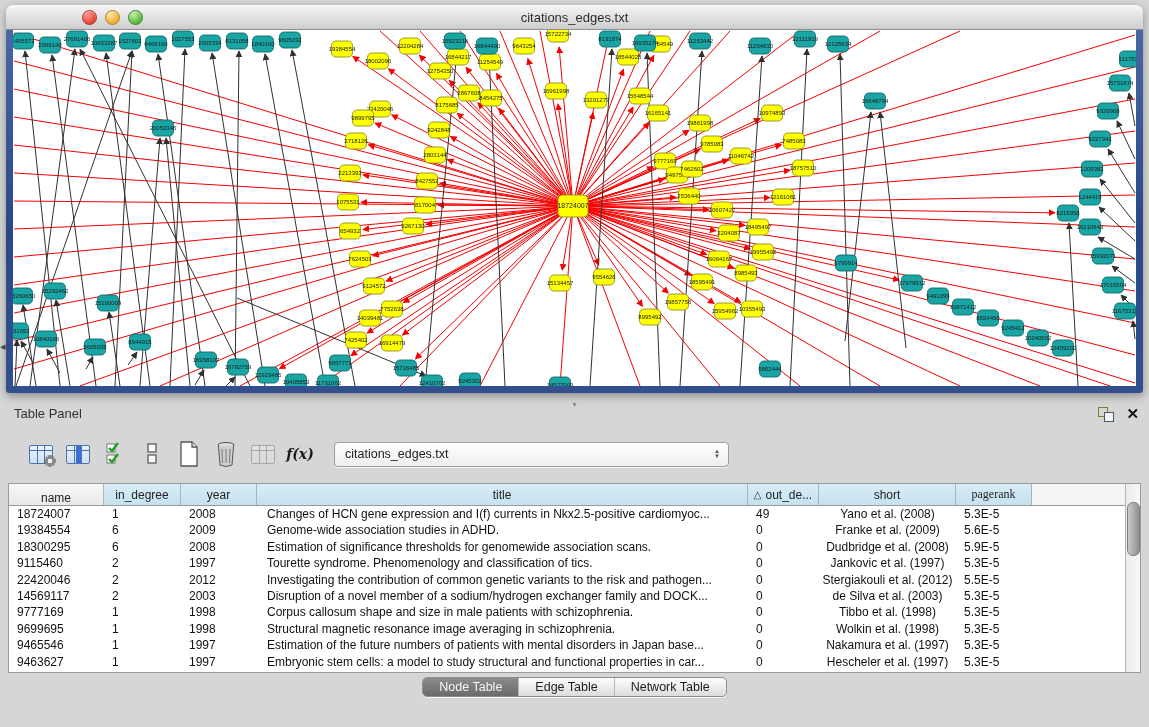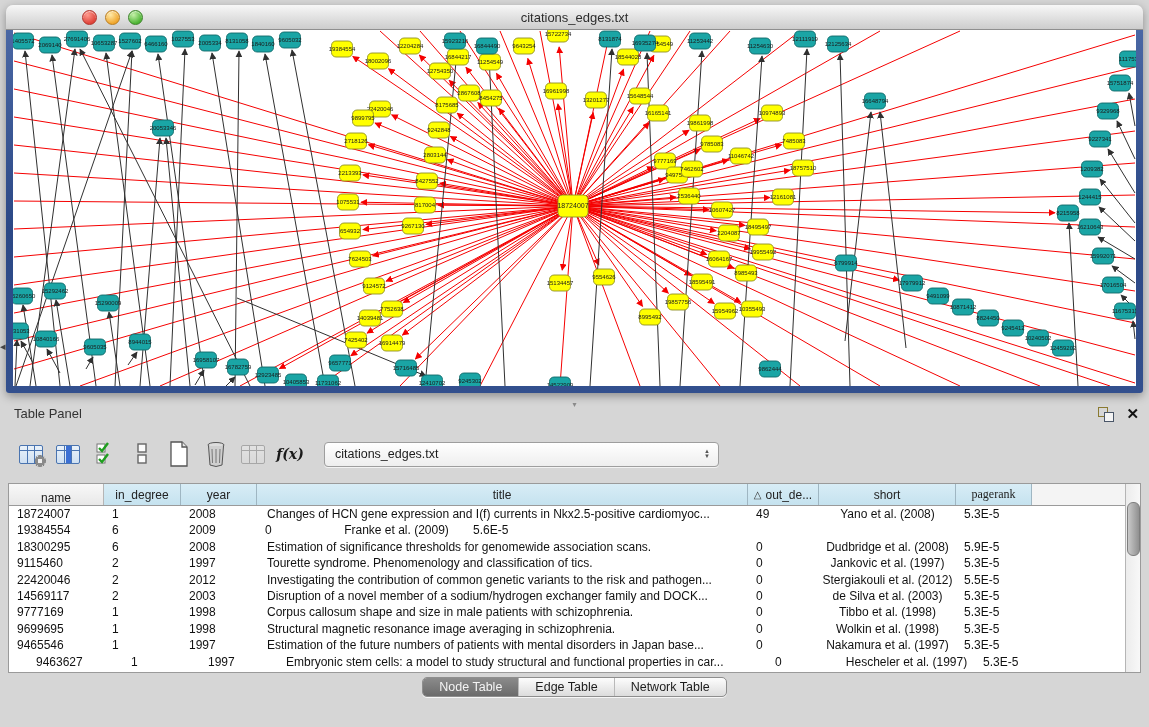--- a/index.html
+++ b/index.html
@@ -27,21 +27,21 @@
 
   
   .table-panel{position:absolute;left:0;top:401px;width:1149px;height:299px;}
   .panel-header{height:25px;display:flex;align-items:center;padding:0 10px 0 14px;color:#333;font-size:13px;}
   .panel-header-icons{margin-left:auto;display:flex;align-items:center;gap:12px;}
   .float-ico{width:16px;height:14px;position:relative;display:inline-block;}
   .float-ico .b1{position:absolute;left:0;top:0;width:8px;height:8px;border:1.5px solid #8a7a30;background:transparent;}
   .float-ico .b2{position:absolute;left:6px;top:5px;width:8px;height:8px;border:1.5px solid #4a5668;background:#f4f4f4;}
   .close-x{font-size:15px;font-weight:bold;color:#111;line-height:15px;}
 
-  .toolbar{height:56px;display:flex;align-items:center;padding-left:16px;gap:7px;}
+  .toolbar{height:56px;display:flex;align-items:center;padding-left:26px;gap:7px;}
   .tbtn{width:30px;height:32px;display:flex;align-items:center;justify-content:center;}
   .grid-ico{width:22px;height:17px;position:relative;background:linear-gradient(180deg,#eaf2fa,#cfe0f2);border:1px solid #4a74b0;border-radius:2px;}
   .grid-ico:before{content:"";position:absolute;left:0;right:0;top:4px;border-top:1px solid #4a74b0;}
   .grid-ico:after{content:"";position:absolute;top:0;bottom:0;left:7px;border-left:1px solid #4a74b0;box-shadow:7px 0 0 #4a74b0;}
   .gear-dot{position:absolute;right:-4px;bottom:-4px;width:10px;height:10px;border-radius:50%;background:radial-gradient(circle,#f0f0f0 30%,#8a8a8a 32%,#8a8a8a 70%,transparent 72%);border:1px dotted #777;}
   .colsel{position:absolute;left:9px;top:0;bottom:0;width:5px;background:#3b6fd4;}
   .disab{opacity:.45;filter:grayscale(1);}
   .fx{font-family:"DejaVu Serif",serif;font-style:italic;font-size:14px;color:#1a1a1a;font-weight:bold;}
   .select{margin-left:12px;width:393px;height:23px;border:1px solid #9e9e9e;border-radius:4px;background:linear-gradient(180deg,#ffffff,#eeeeee);display:flex;align-items:center;box-shadow:0 1px 0 rgba(255,255,255,.7);}
   .select .val{padding-left:10px;font-size:12.5px;color:#1c1c1c;flex:1;}
@@ -599,20 +599,21 @@
             <div class="td c-year" style="width: 76px;">2008</div>
             <div class="td c-title" style="width: 491px;">Changes of HCN gene expression and I(f) currents in Nkx2.5-positive cardiomyoc...</div>
             <div class="td c-out" style="width: 71px;">49</div>
             <div class="td c-short" style="width: 137px;">Yano et al. (2008)</div>
             <div class="td c-pr" style="width: 76px;">5.3E-5</div>
           </div>
           <div class="tr">
             <div class="td c-name" style="width: 95px;">19384554</div>
             <div class="td c-indeg" style="width: 77px;">6</div>
             <div class="td c-year" style="width: 76px;">2009</div>
+            <div class="td c-title" style="width: 491px;">Genome-wide association studies in ADHD.</div>
             <div class="td c-out" style="width: 71px;">0</div>
             <div class="td c-short" style="width: 137px;">Franke et al. (2009)</div>
             <div class="td c-pr" style="width: 76px;">5.6E-5</div>
           </div>
           <div class="tr">
             <div class="td c-name" style="width: 95px;">18300295</div>
             <div class="td c-indeg" style="width: 77px;">6</div>
             <div class="td c-year" style="width: 76px;">2008</div>
             <div class="td c-title" style="width: 491px;">Estimation of significance thresholds for genomewide association scans.</div>
             <div class="td c-out" style="width: 71px;">0</div>
@@ -667,21 +668,21 @@
           <div class="tr">
             <div class="td c-name" style="width: 95px;">9465546</div>
             <div class="td c-indeg" style="width: 77px;">1</div>
             <div class="td c-year" style="width: 76px;">1997</div>
             <div class="td c-title" style="width: 491px;">Estimation of the future numbers of patients with mental disorders in Japan base...</div>
             <div class="td c-out" style="width: 71px;">0</div>
             <div class="td c-short" style="width: 137px;">Nakamura et al. (1997)</div>
             <div class="td c-pr" style="width: 76px;">5.3E-5</div>
           </div>
           <div class="tr">
-            <div class="td c-name" style="width: 95px; margin-left: 19px;">9463627</div>
+            <div class="td c-name" style="width: 95px;">9463627</div>
             <div class="td c-indeg" style="width: 77px;">1</div>
             <div class="td c-year" style="width: 76px;">1997</div>
             <div class="td c-title" style="width: 491px;">Embryonic stem cells: a model to study structural and functional properties in car...</div>
             <div class="td c-out" style="width: 71px;">0</div>
             <div class="td c-short" style="width: 137px;">Hescheler et al. (1997)</div>
             <div class="td c-pr" style="width: 76px;">5.3E-5</div>
           </div>
         </div>
       <div class="vscroll">
           <div class="vthumb"></div>

